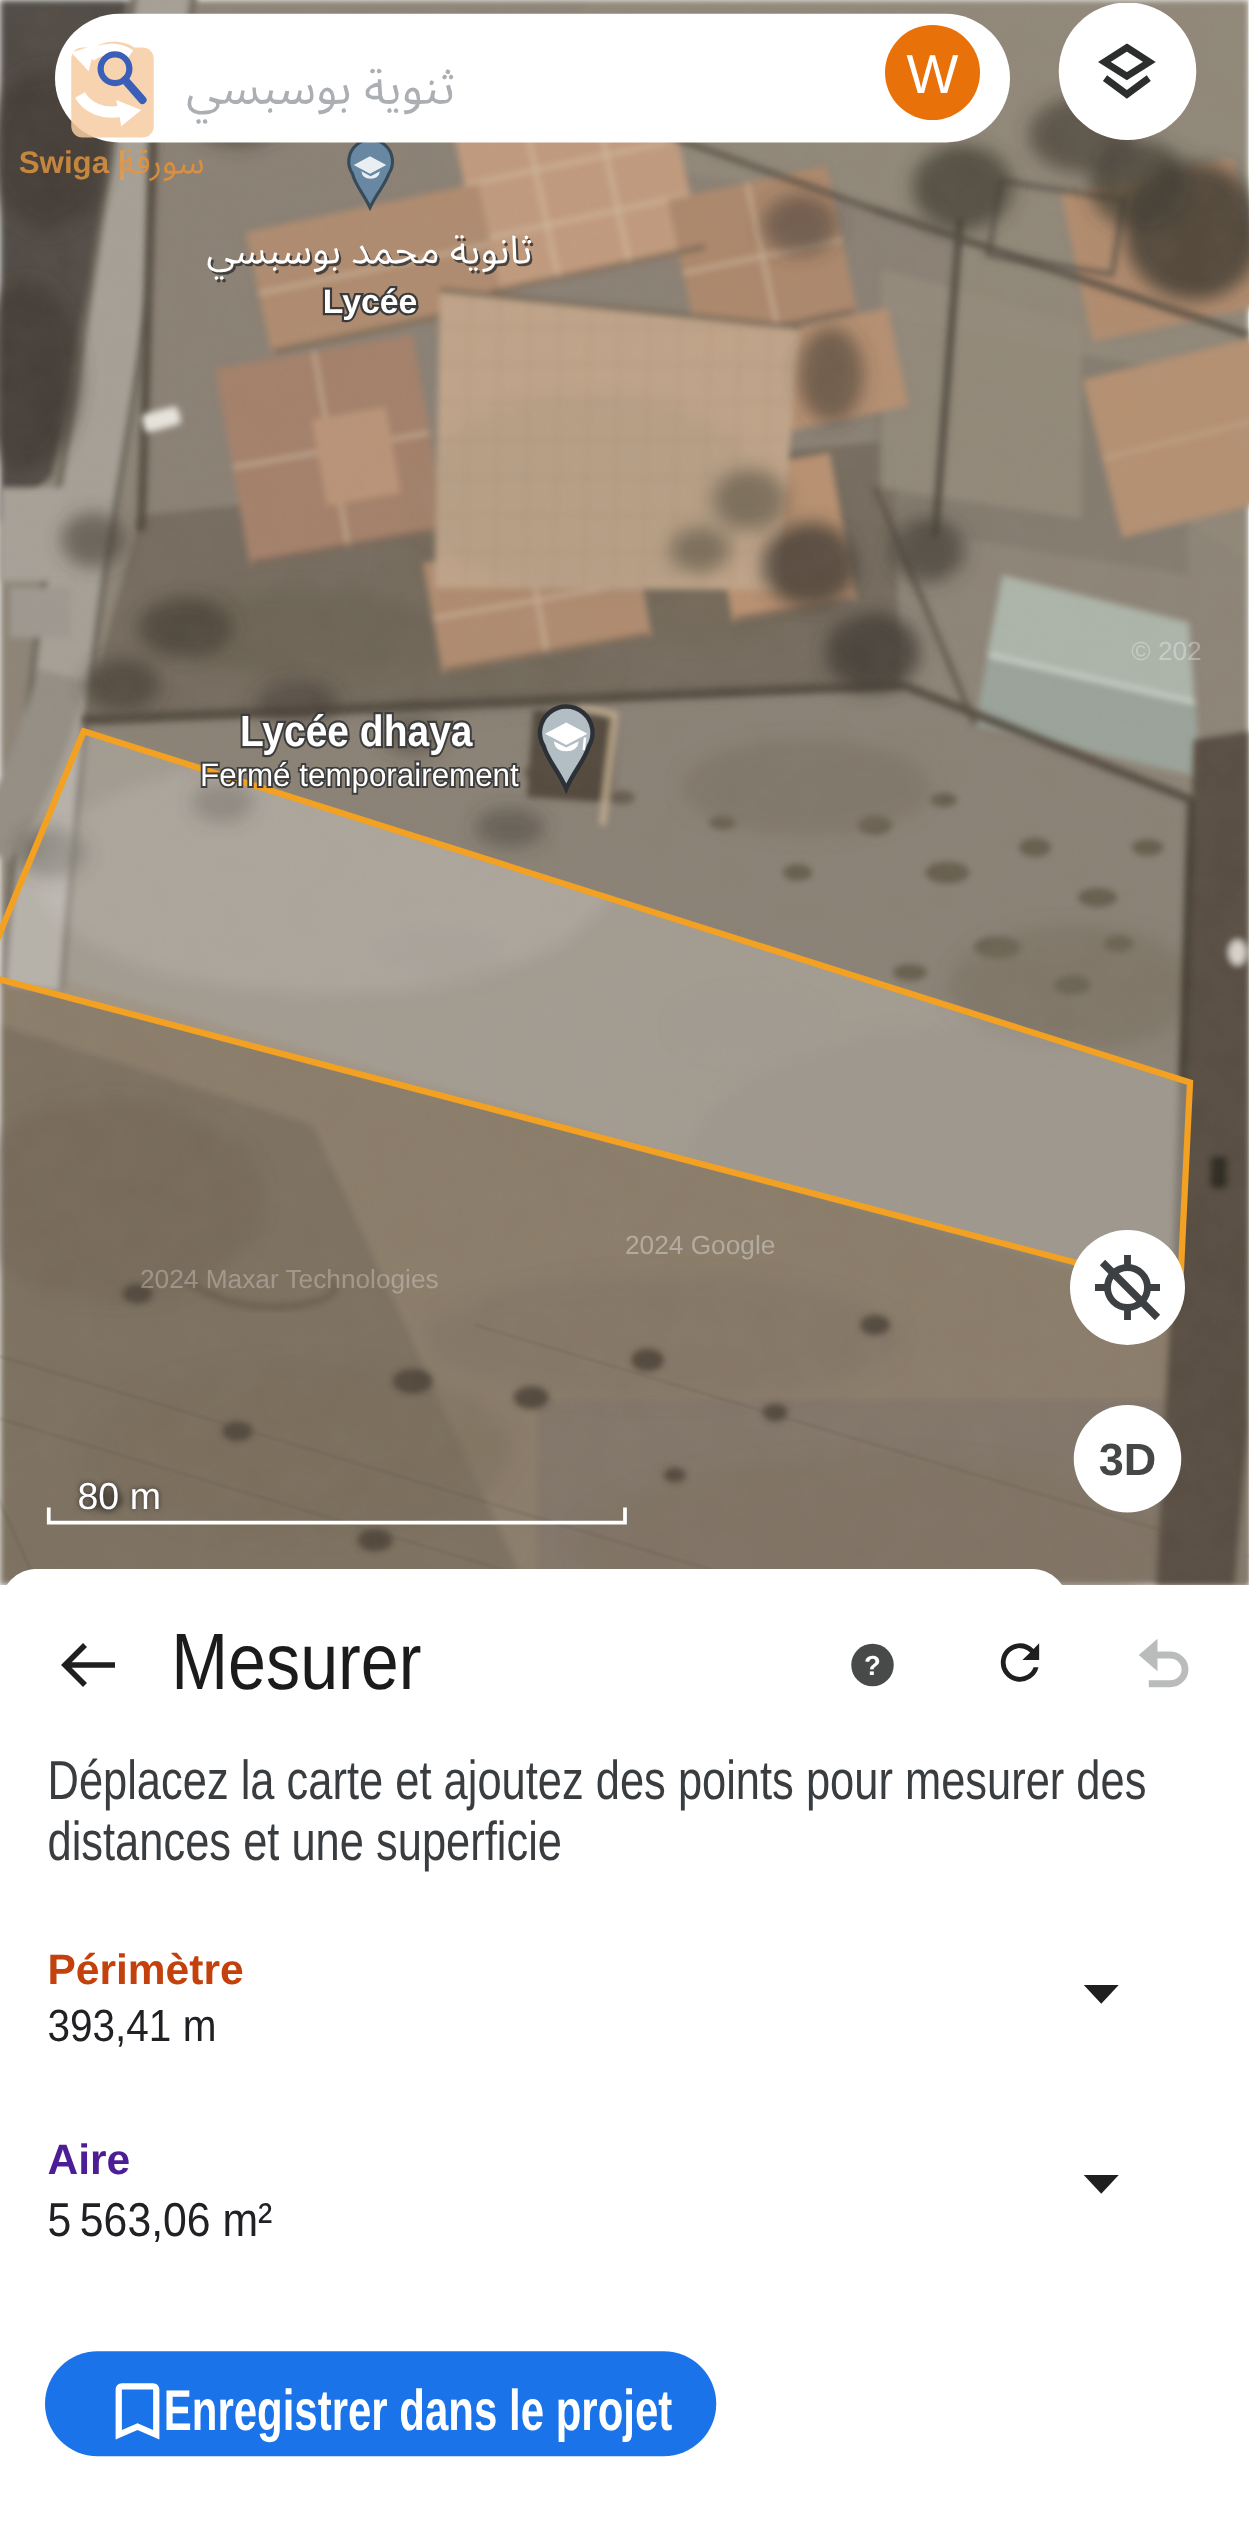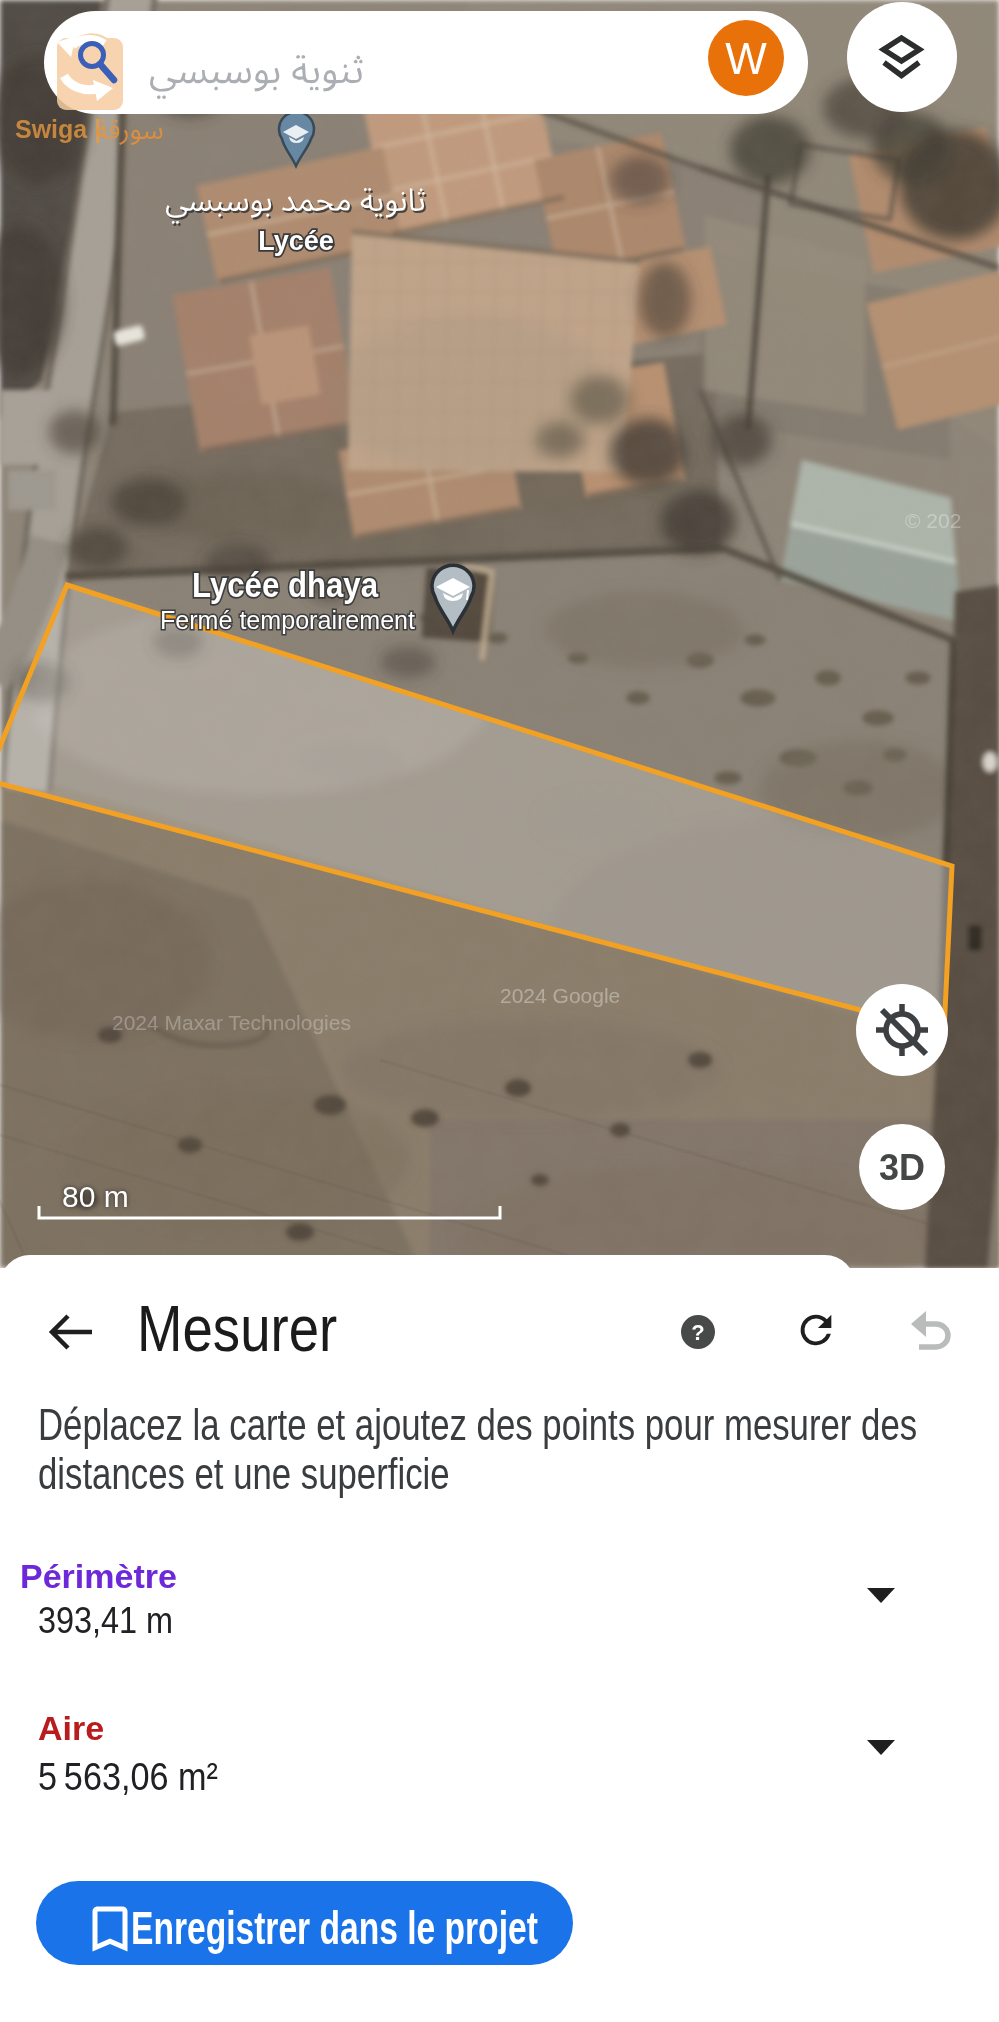--- a/index.html
+++ b/index.html
@@ -380,29 +380,29 @@
         <path d="M17.65 6.35A7.95 7.95 0 0 0 12 4a8 8 0 1 0 7.73 10h-2.08A6 6 0 1 1 12 6c1.66 0 3.14.69 4.22 1.78L13 11h7V4z" fill="#1f1f1f"></path>
       </svg>
 
 <svg class="abs" style="left:904px;top:53px" width="52" height="46" viewBox="0 0 52 46">
         <path d="M14,16 H32 A12,11.5 0 0 1 32,39 H15" fill="none" stroke="#b9bcba" stroke-width="5.5"></path>
         <path d="M22,3 L7,16 L22,29 Z" fill="#b9bcba"></path>
       </svg>
 
 <div class="t" style="left:38px;top:145px;font-size:44px;color:#3a3d40;line-height:49px;transform:scale(0.79,1)">Déplacez la carte et ajoutez des points pour mesurer des<br>distances et une superficie</div>
 
-<div class="t" style="left:20px;top:302px;font-size:34px;font-weight:bold;color:#6d28d9;">Périmètre</div>
+<div class="t" style="left:38px;top:302px;font-size:34px;font-weight:bold;color:#c2410c;">Périmètre</div>
 
 <div class="t" style="left:38px;top:345px;font-size:36px;color:#202124;transform:scale(0.90,1)">393,41 m</div>
 
 <svg class="abs" style="left:866px;top:330px" width="30" height="20" viewBox="0 0 30 20">
         <path d="M1,3 L15,18 L29,3 Z" fill="#1f1f1f"></path>
       </svg>
 
-<div class="t" style="left:38px;top:454px;font-size:34px;font-weight:bold;color:#b91c1c;">Aire</div>
+<div class="t" style="left:38px;top:454px;font-size:34px;font-weight:bold;color:#4c1d95;">Aire</div>
 
 <div class="t" style="left:38px;top:501px;font-size:38px;color:#202124;transform:scale(0.90,1)">5 563,06 m²</div>
 
 <svg class="abs" style="left:866px;top:482px" width="30" height="20" viewBox="0 0 30 20">
         <path d="M1,3 L15,18 L29,3 Z" fill="#1f1f1f"></path>
       </svg>
 
 <div class="abs" style="left:36px;top:626px;width:537px;height:84px;background:#1a73e8;border-radius:42px;"></div>
 
 <svg class="abs" style="left:80px;top:644px" width="60" height="60" viewBox="0 0 24 24">

